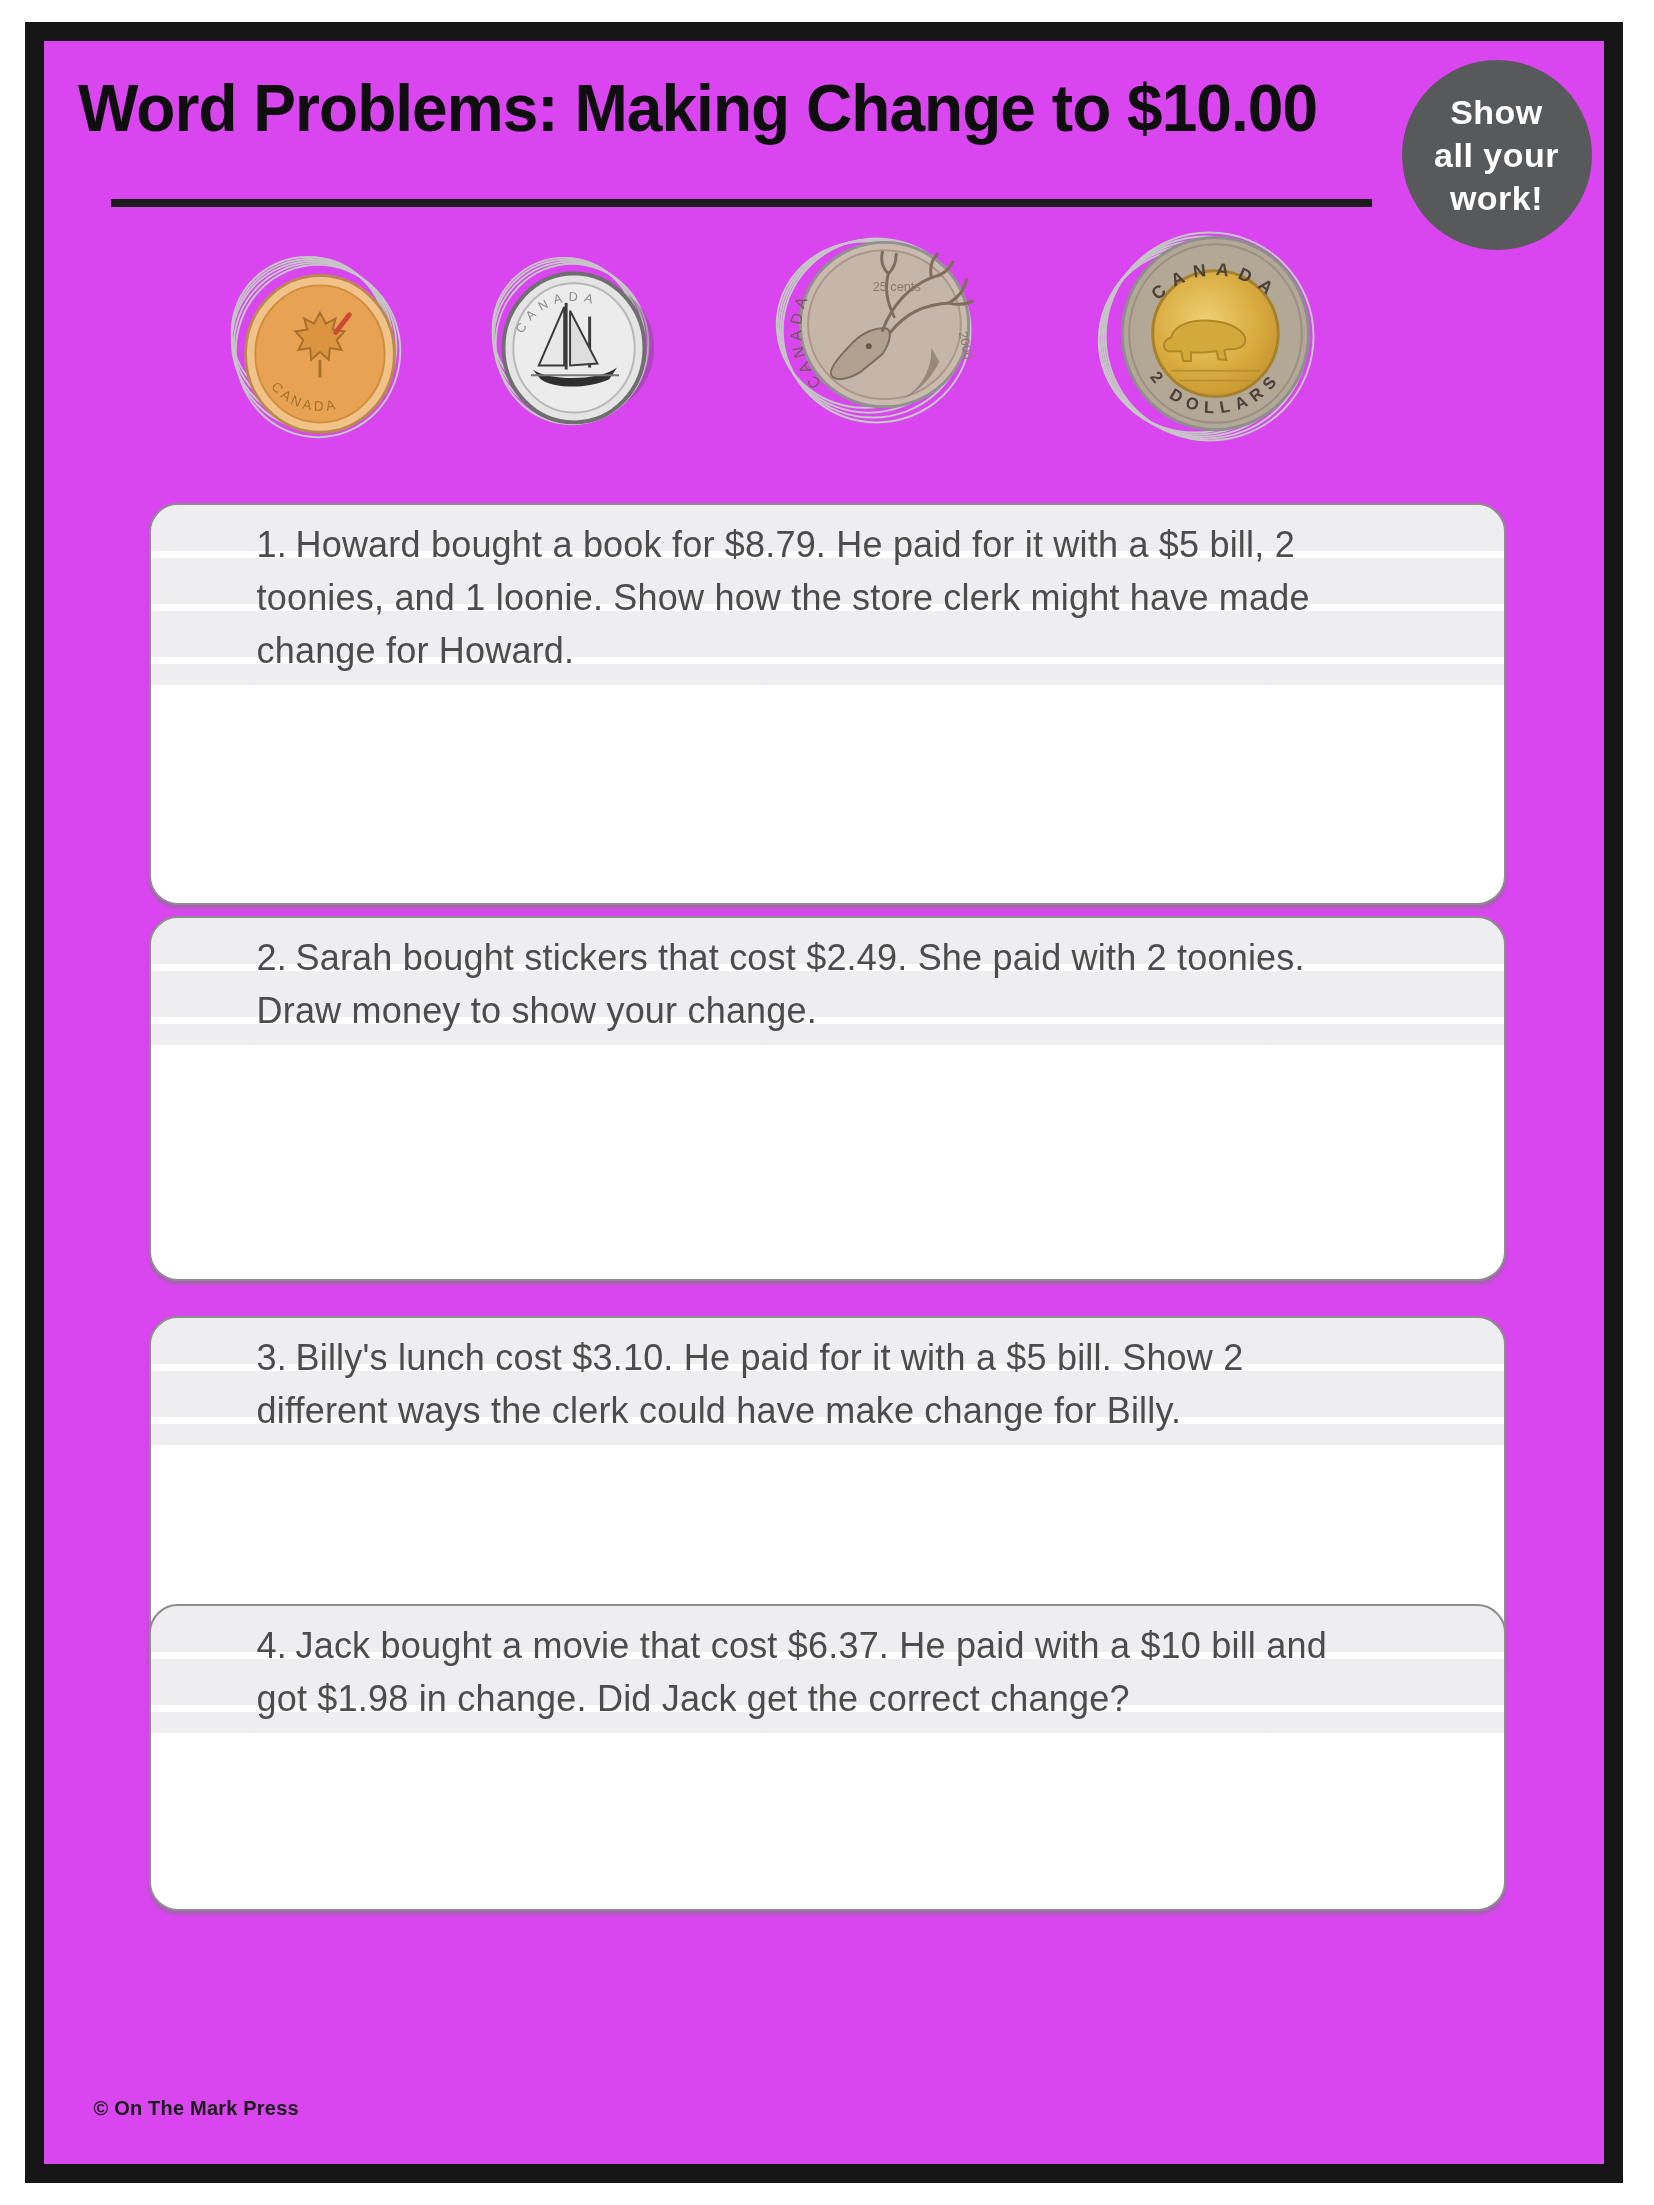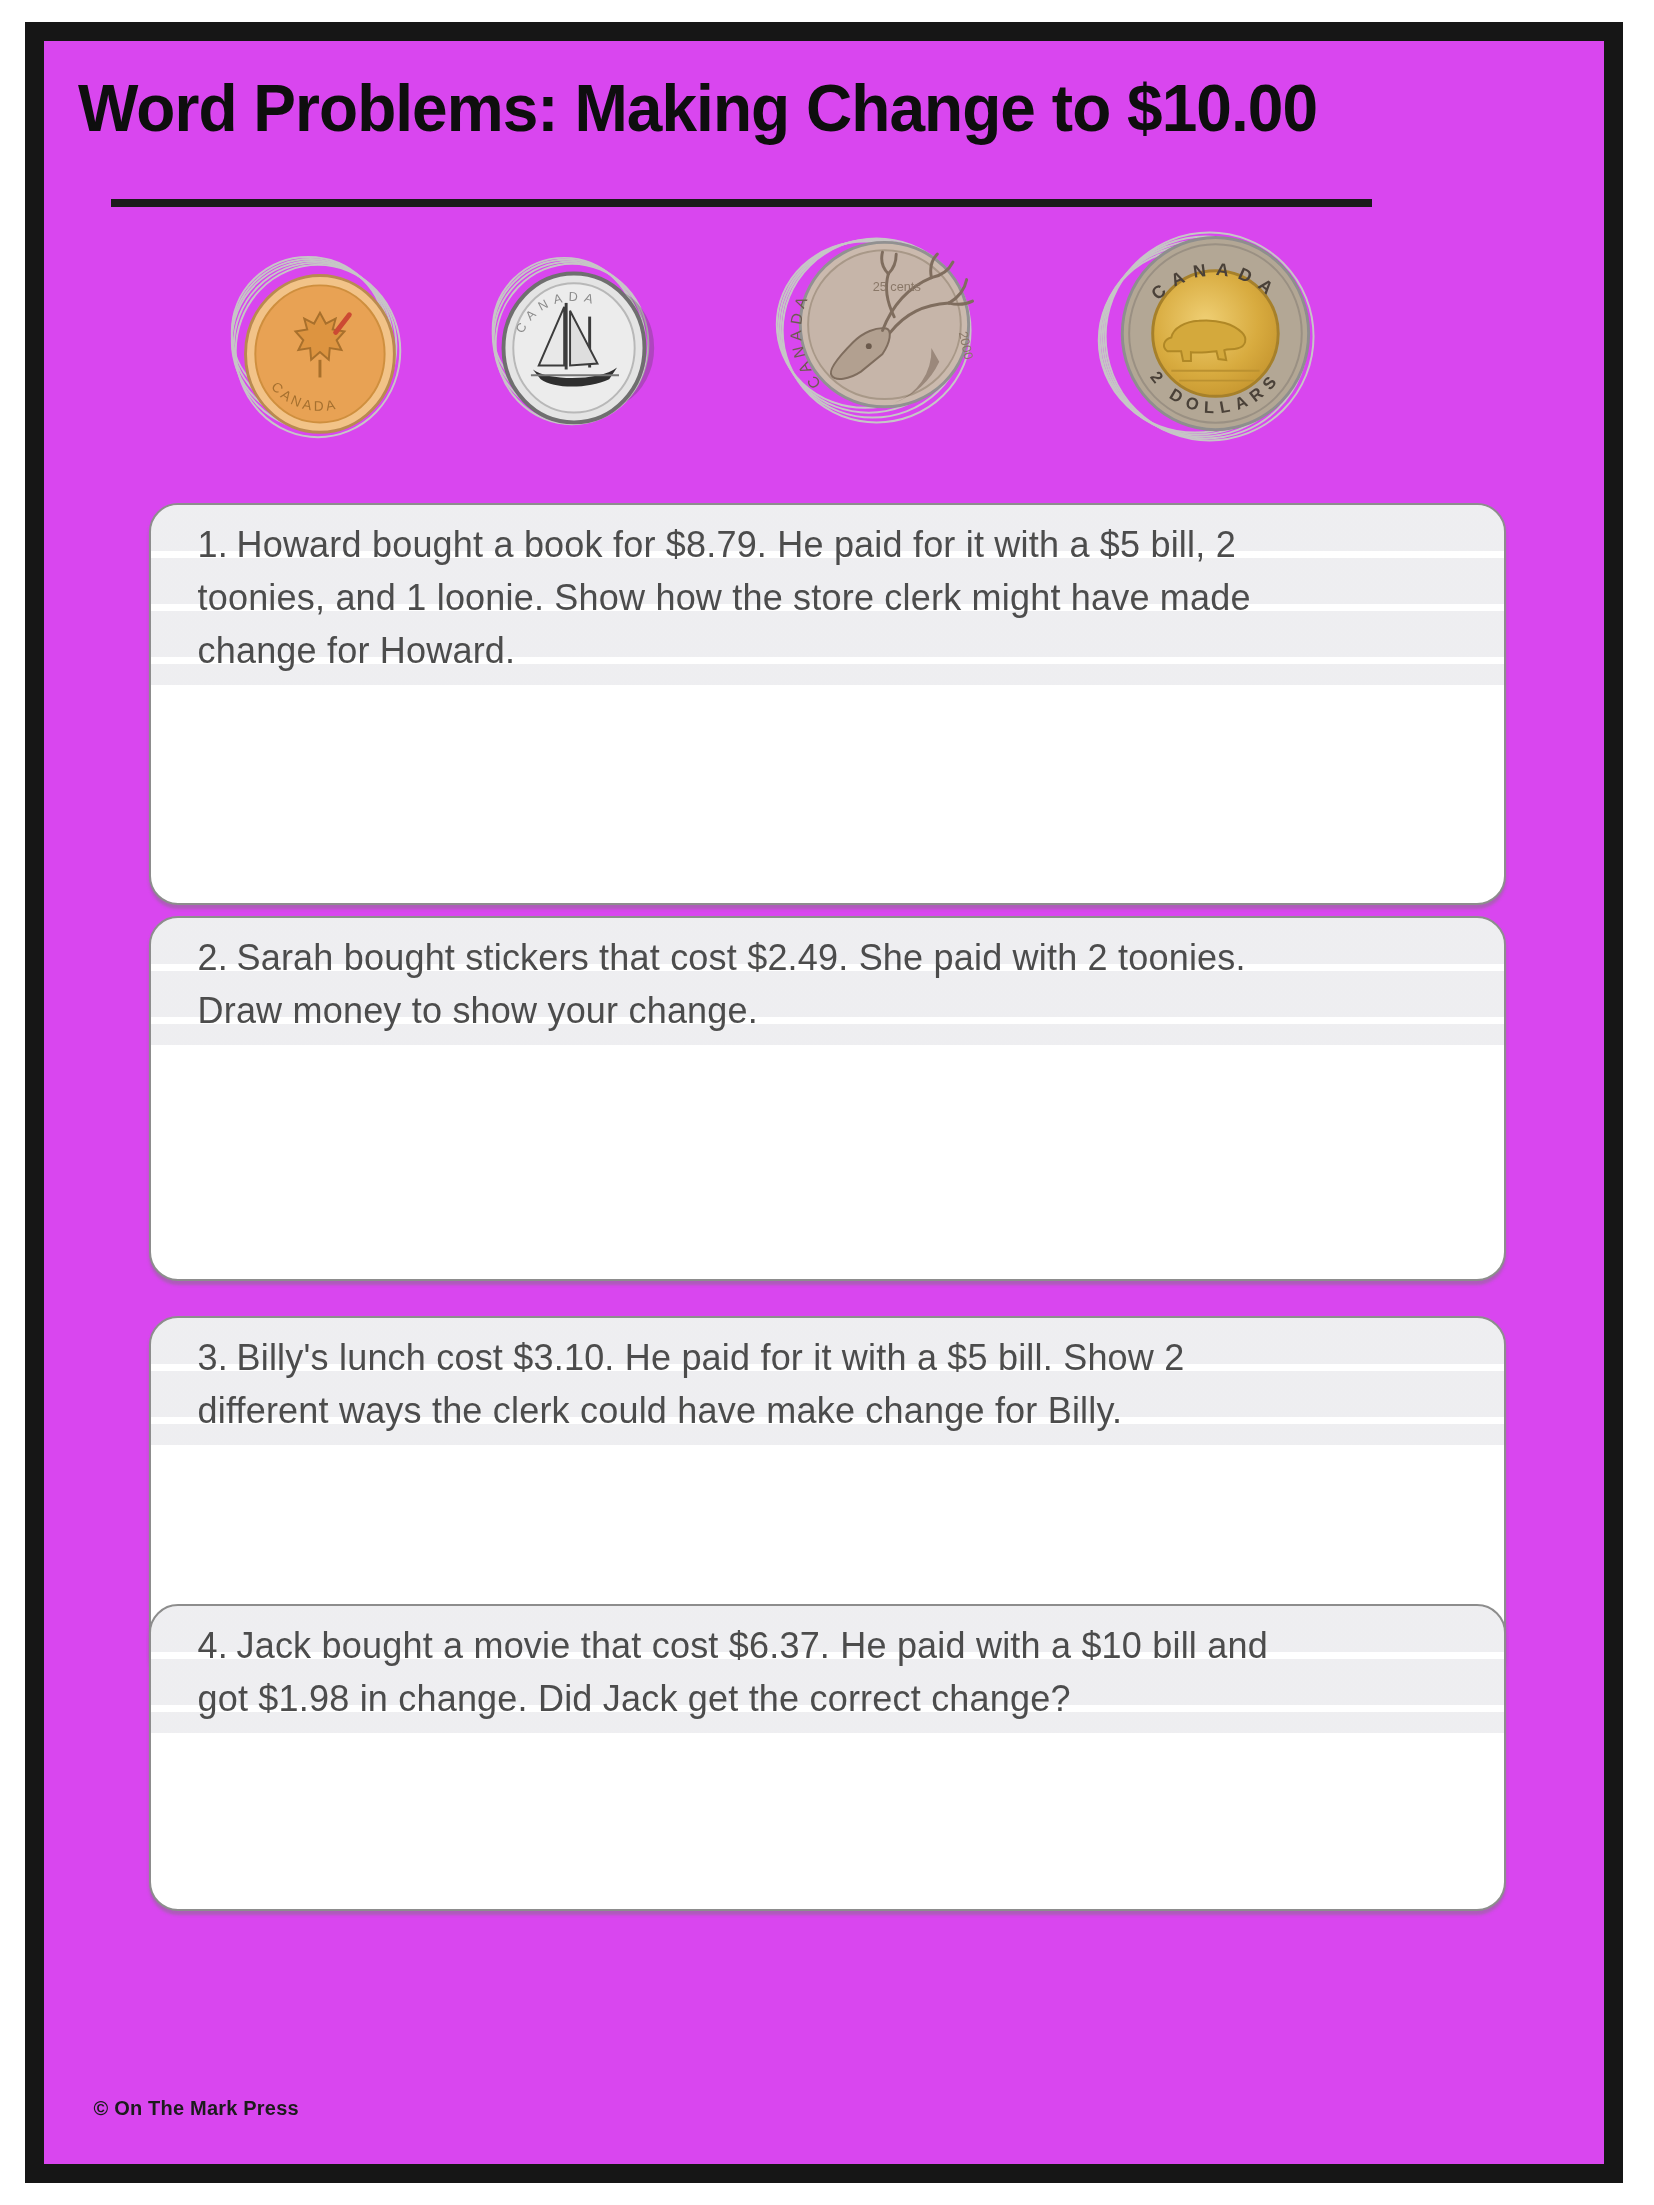--- a/index.html
+++ b/index.html
@@ -33,38 +33,43 @@
         box-shadow:0 3.9px 2.9px rgba(120,120,120,.45);overflow:hidden;}
   .qbox1{top:462px;height:402px;}
   .qbox2{top:875px;height:365px;}
   .qbox3{top:1251px;height:366px;margin-top:24px;}
   .qbox4{top:1563px;height:307px;}
   .q-head{padding:13.7px 25.5px 7.8px 0;border-radius:26.5px 26.5px 0 0;
         background:repeating-linear-gradient(180deg,
                    rgba(178,178,190,.22) 0 46px,
                    rgba(255,255,255,.85) 46px 53px);}
   .q-line{font-size:36px;line-height:53px;color:#4c4c4c;letter-spacing:0.2px;
-        padding-left:47px;white-space:nowrap;}
+        padding-left:106px;white-space:nowrap;}
   .q-line.first{}
   .q-num{display:inline-block;min-width:39px;}
   .q-space{width:100%;}
 
   .footer{position:absolute;left:50px;top:2056px;font-size:20px;font-weight:bold;
         color:#1c1c1c;letter-spacing:0.2px;}
 
   svg text{font-family:"Liberation Sans", sans-serif;}
 </style>
 </head>
 <body>
 
 <div class="sheet">
 
   <h1 class="title">Word Problems: Making Change to $10.00</h1>
   <div class="title-underline"></div>
 
+  <div class="badge">
+    <div>Show</div>
+    <div>all your</div>
+    <div>work!</div>
+  </div>
 
   <svg class="coin coin-penny" width="196" height="191" viewBox="0 0 200 195">
     <g fill="none" stroke="#c6c6c6" stroke-width="2">
       <ellipse cx="100" cy="97" rx="84" ry="88"></ellipse>
       <ellipse cx="97" cy="92" rx="83" ry="85"></ellipse>
       <ellipse cx="94" cy="87" rx="82" ry="82"></ellipse>
       <ellipse cx="92" cy="82" rx="80" ry="79"></ellipse>
       <ellipse cx="90" cy="77" rx="78" ry="76"></ellipse>
     </g>
     <ellipse cx="102" cy="100" rx="76" ry="80" fill="#f2c388" stroke="#b98a50" stroke-width="3"></ellipse>

